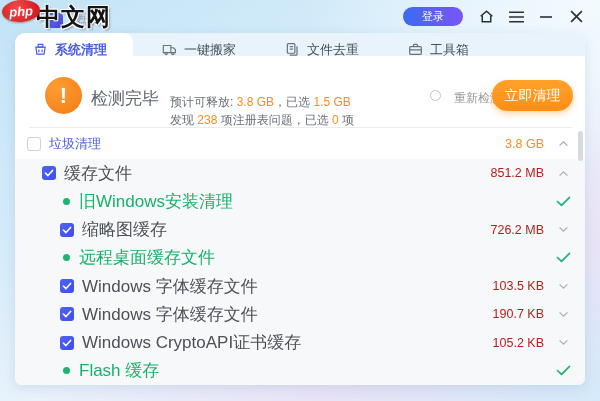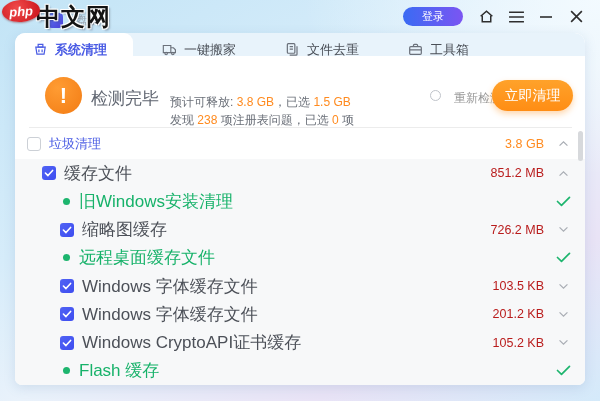--- a/index.html
+++ b/index.html
@@ -255,21 +255,21 @@
           </span>
         </div>
         <div class="row lvl2">
           <span class="cb checked">
             <svg width="10" height="8" viewBox="0 0 12 10" fill="none" stroke="#fff" stroke-width="2" stroke-linecap="round" stroke-linejoin="round">
               <path d="M1.5 5 L4.7 8.2 L10.5 1.8"></path>
             </svg>
           </span>
           <span class="row-label">Windows 字体缓存文件</span>
           <span class="spacer"></span>
-          <span class="row-size">201.2 KB</span>
+          <span class="row-size">190.7 KB</span>
           <span class="icon-slot">
             <svg width="11" height="7" viewBox="0 0 12 8" fill="none" stroke="currentColor" stroke-width="1.4">
               <path d="M1.5 1.5 L6 6 L10.5 1.5"></path>
             </svg>
           </span>
         </div>
         <div class="row lvl2">
           <span class="cb checked">
             <svg width="10" height="8" viewBox="0 0 12 10" fill="none" stroke="#fff" stroke-width="2" stroke-linecap="round" stroke-linejoin="round">
               <path d="M1.5 5 L4.7 8.2 L10.5 1.8"></path>

